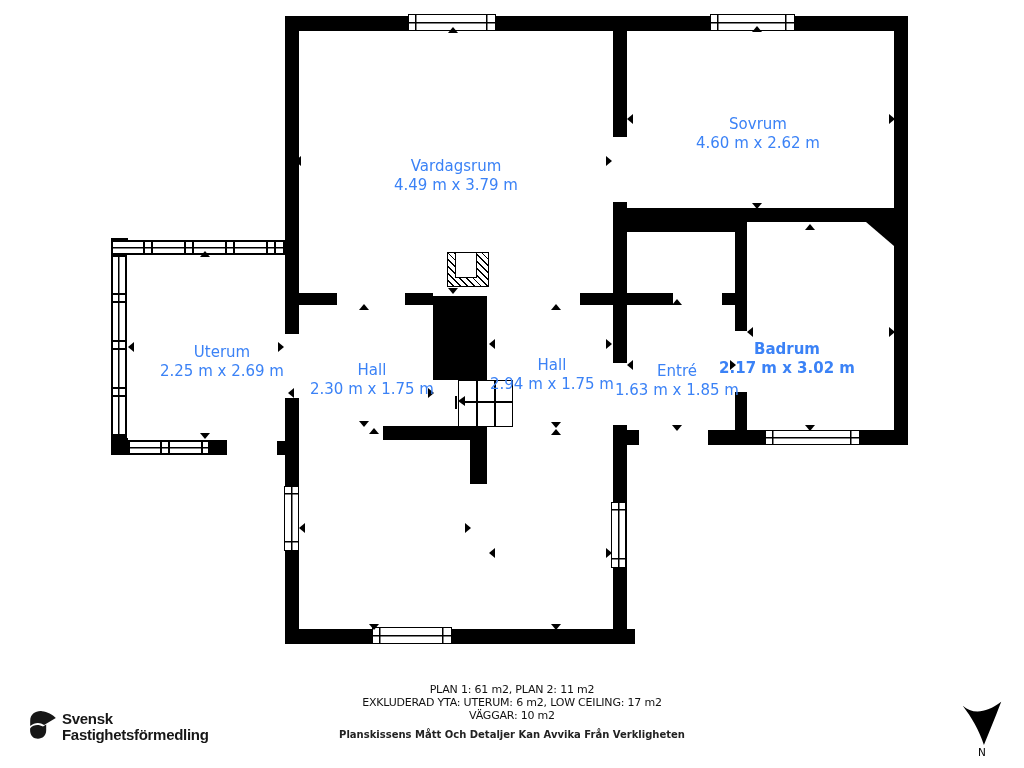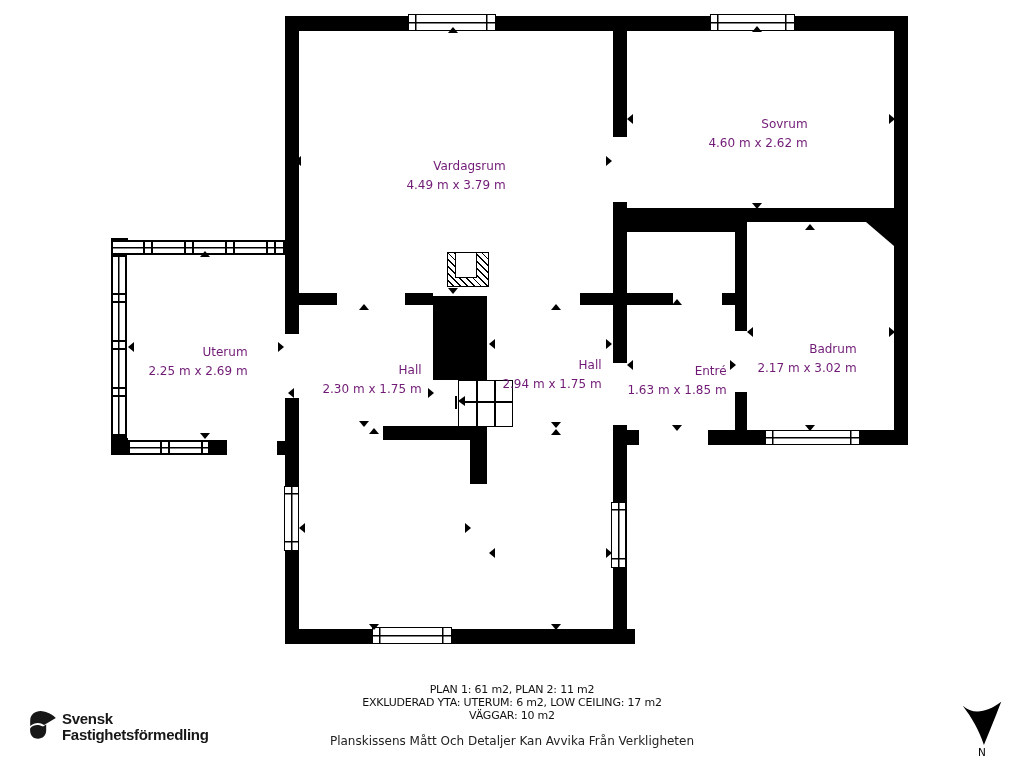--- a/index.html
+++ b/index.html
@@ -24,41 +24,41 @@
       repeating-linear-gradient(90deg,transparent 0 30px,#000 30px 32px,transparent 32px 38px,#000 38px 40px,transparent 40px 41px),#fff;}
   .glass-v{background:
       linear-gradient(#000,#000) 50% 0/1.5px 100% no-repeat,
       repeating-linear-gradient(180deg,transparent 0 36px,#000 36px 38px,transparent 38px 44px,#000 44px 46px,transparent 46px 47px),#fff;}
   
   .arr{position:absolute;width:0;height:0;border:5px solid transparent;}
   .arr.up{border-bottom:6px solid #000;border-top:none;}
   .arr.down{border-top:6px solid #000;border-bottom:none;}
   .arr.left{border-right:6px solid #000;border-left:none;}
   .arr.right{border-left:6px solid #000;border-right:none;}
-  .room-label{position:absolute;text-align:right;font-size:12px;line-height:19px;
-      transform:translateX(-50%);white-space:nowrap;color:#701a75;}
+  .room-label{position:absolute;text-align:center;font-size:15px;line-height:19px;
+      transform:translateX(-50%);white-space:nowrap;color:#3b82f6;}
   
   #chimney{position:absolute;left:447px;top:252px;width:42px;height:35px;box-sizing:border-box;
       border:1.5px solid #000;
       background:repeating-linear-gradient(45deg,#fff 0 3.5px,#000 3.5px 4.8px);}
   #chimney .notch{position:absolute;left:7px;top:-1px;width:20px;height:24px;background:#fff;
       border:1.5px solid #000;}
   
   #stairs{position:absolute;left:458px;top:380px;width:55px;height:47px;box-sizing:border-box;
       border:1px solid #000;background:#fff;}
   #stairs .tread{position:absolute;top:0;width:1.5px;height:100%;background:#000;}
   #stairs .runline{position:absolute;left:4px;right:0;top:20px;height:1.5px;background:#000;}
   #stairs .runhead{position:absolute;left:-1px;top:15px;width:0;height:0;
       border:5.5px solid transparent;border-right:7px solid #000;border-left:none;}
   #stairs .runtick{position:absolute;left:-4px;top:14.5px;width:1.5px;height:13px;background:#000;}
   
   #footer{position:absolute;left:50%;top:683px;transform:translateX(-50%);text-align:center;
       width:760px;font-size:11px;line-height:13px;letter-spacing:-0.2px;color:#111;}
   #footer .total{font-weight:bold;}
-  #footer .disclaimer{margin-top:13px;font-size:12px;letter-spacing:0;color:#222;}
+  #footer .disclaimer{margin-top:6px;font-size:10px;letter-spacing:0;color:#222;font-weight:bold;}
   
   #logo{position:absolute;left:28px;top:709px;display:flex;align-items:flex-start;}
   #logo .mark{width:30px;height:32px;margin-right:4px;}
   #logo .words{font-family:"Liberation Sans",sans-serif;font-weight:bold;font-size:15px;
       line-height:15.5px;color:#171717;letter-spacing:-0.3px;margin-top:2px;}
   
   #north{position:absolute;left:958px;top:698px;width:48px;height:62px;}
   #north .n-label{position:absolute;left:0;top:48px;width:48px;text-align:center;
       font-size:10.5px;color:#000;}
 </style>
@@ -165,37 +165,37 @@
   <div class="arr down" style="left:551px;top:624px;"></div>
 
   <div class="room-label" style="left:456px;top:157px;">
     <div>Vardagsrum</div>
     <div>4.49 m x 3.79 m</div>
   </div>
   <div class="room-label" style="left:758px;top:115px;">
     <div>Sovrum</div>
     <div>4.60 m x 2.62 m</div>
   </div>
-  <div class="room-label" style="left:198px;top:343px;">
+  <div class="room-label" style="left:222px;top:343px;">
     <div>Uterum</div>
     <div>2.25 m x 2.69 m</div>
   </div>
   <div class="room-label" style="left:372px;top:361px;">
     <div>Hall</div>
     <div>2.30 m x 1.75 m</div>
   </div>
   <div class="room-label" style="left:552px;top:356px;">
     <div>Hall</div>
     <div>2.94 m x 1.75 m</div>
   </div>
   <div class="room-label" style="left:677px;top:362px;">
     <div>Entré</div>
     <div>1.63 m x 1.85 m</div>
   </div>
-  <div class="room-label" style="left:807px;top:340px;">
+  <div class="room-label" style="left:787px;top:340px;font-weight:bold;">
     <div>Badrum</div>
     <div>2.17 m x 3.02 m</div>
   </div>
 
   <div id="footer">
     <div>PLAN 1: 61 m2, PLAN 2: 11 m2</div>
     <div>EXKLUDERAD YTA: UTERUM: 6 m2, LOW CEILING: 17 m2</div>
     <div>VÄGGAR: 10 m2</div>
     <div class="disclaimer">Planskissens Mått Och Detaljer Kan Avvika Från Verkligheten</div>
   </div>

